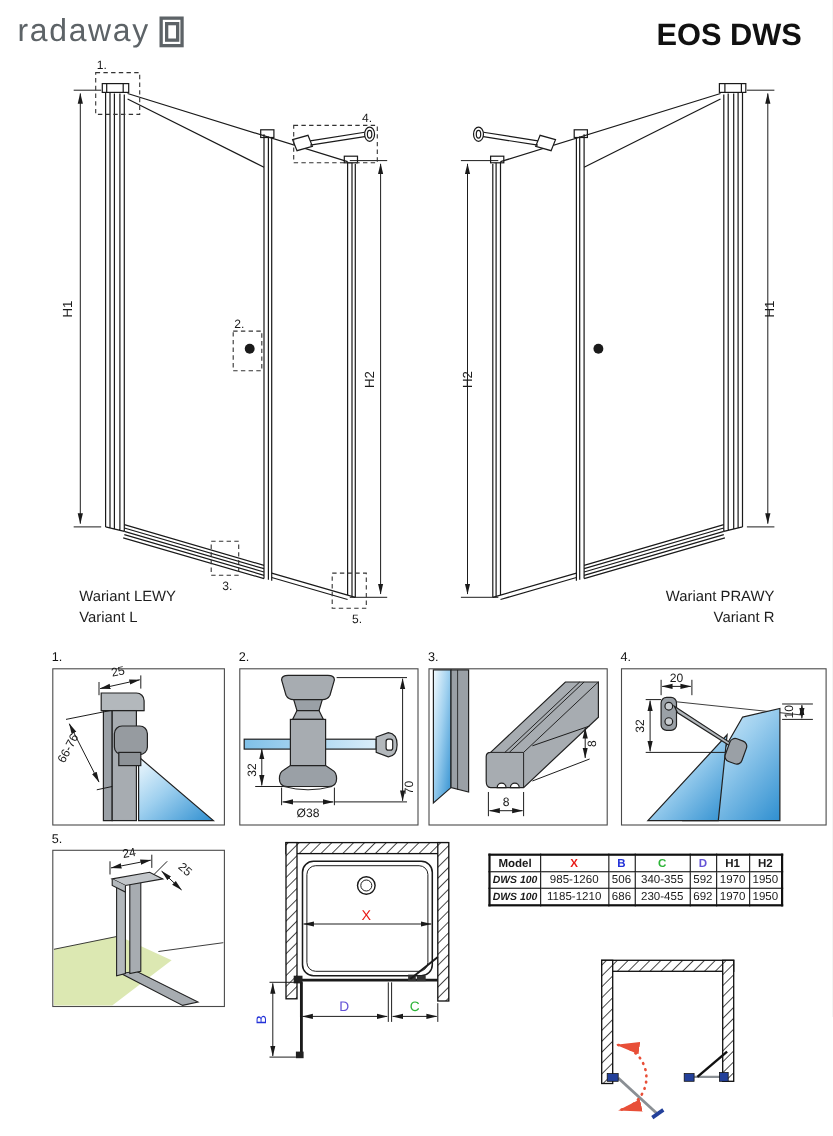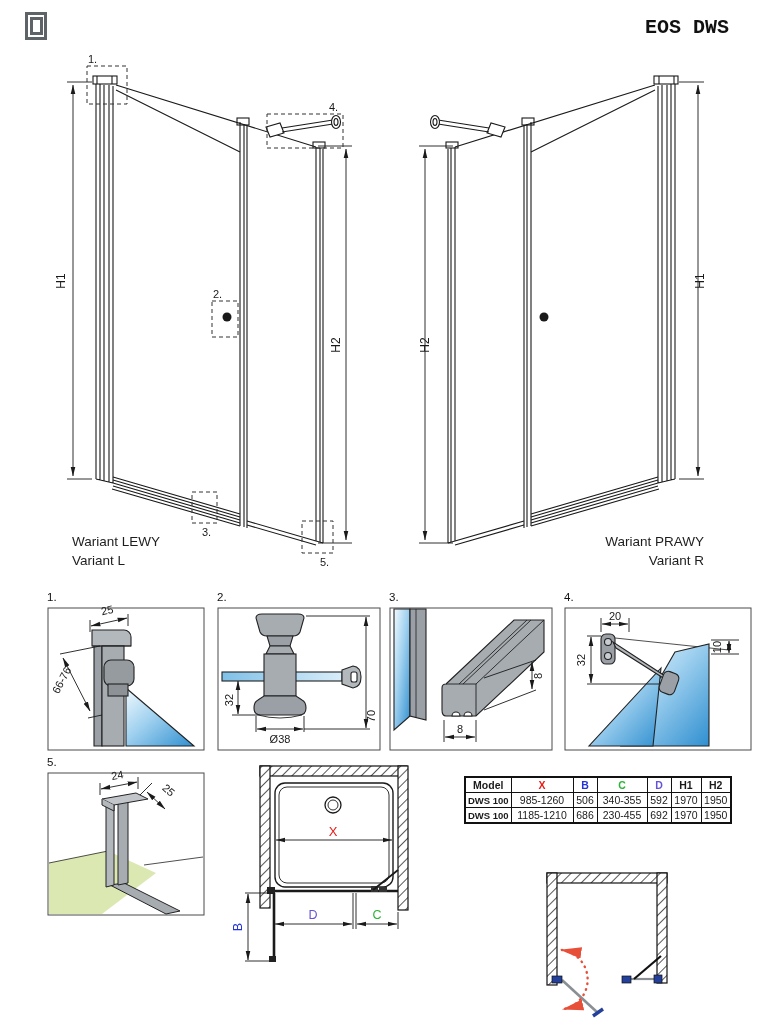--- a/index.html
+++ b/index.html
@@ -5,33 +5,33 @@
   html,body{margin:0;padding:0;background:#e9e9e9;}
   .page{position:relative;width:757px;height:1033px;background:#ffffff;overflow:hidden;
         font-family:"Liberation Sans", sans-serif;color:#1a1a1a;}
   .abs{position:absolute;}
   
   .logo{position:absolute;left:16px;top:12px;display:flex;align-items:center;}
   .logo-text{font-size:29px;color:#5d6367;letter-spacing:1.5px;font-weight:400;}
   .logo-mark{width:16px;height:22px;border:3px solid #5d6367;margin-left:9px;
              display:inline-flex;align-items:center;justify-content:center;}
   .logo-mark-inner{width:7px;height:12px;border:3px solid #5d6367;}
-  .product-title{position:absolute;right:28px;top:16px;font-size:20px;font-weight:bold;color:#111;font-family:Liberation Mono, monospace;}
+  .product-title{position:absolute;right:28px;top:16px;font-size:28px;font-weight:bold;color:#111;}
   
   .panel-label{font-size:11.5px;fill:#111;}
   .dim{font-size:11px;fill:#1a1a1a;}
   .dim12{font-size:12px;fill:#1a1a1a;}
   .varlabel{font-size:13.5px;fill:#1d1d1d;}
   
-  table.spec{position:absolute;left:464px;top:776px;border-collapse:collapse;
+  table.spec{position:absolute;left:444px;top:776px;border-collapse:collapse;
              background:#fff;font-size:10.5px;}
   table.spec td,table.spec th{border:1px solid #111;text-align:center;padding:0;height:14px;}
   table.spec{border:2px solid #111;}
   table.spec th{font-weight:bold;}
-  td.model{font-weight:bold;font-size:9.5px;}
+  td.model{font-weight:bold;font-style:italic;font-size:9.5px;}
   .cRed{color:#e81b17;} .cBlue{color:#2433d8;} .cGreen{color:#2cb437;} .cPurple{color:#6453d6;}
 </style>
 </head>
 <body>
 
 <div class="page">
 
   <svg width="0" height="0" style="position:absolute" aria-hidden="true">
     <defs>
       <marker id="ma" viewBox="0 0 10 6" refX="9.5" refY="3" markerWidth="11" markerHeight="7" orient="auto-start-reverse">
@@ -50,20 +50,21 @@
           <stop offset="1" stop-color="#d9edf9"></stop>
       </linearGradient>
       <pattern id="hatch" width="7" height="7" patternUnits="userSpaceOnUse" patternTransform="rotate(45)">
         <rect width="7" height="7" fill="#ffffff"></rect>
         <line x1="0" y1="0" x2="0" y2="7" stroke="#111" stroke-width="1.4"></line>
       </pattern>
     </defs>
   </svg>
 
   <div class="logo">
+    <span class="logo-text">radaway</span>
     <span class="logo-mark">
         <span class="logo-mark-inner"></span>
       </span>
   </div>
   <div class="product-title">EOS DWS</div>
 
   <svg class="abs" style="left:0;top:0" width="757" height="582" viewBox="0 0 757 582">
 
     <g id="geomL" stroke="#1a1a1a" stroke-width="1.1" fill="none">
       <g>

